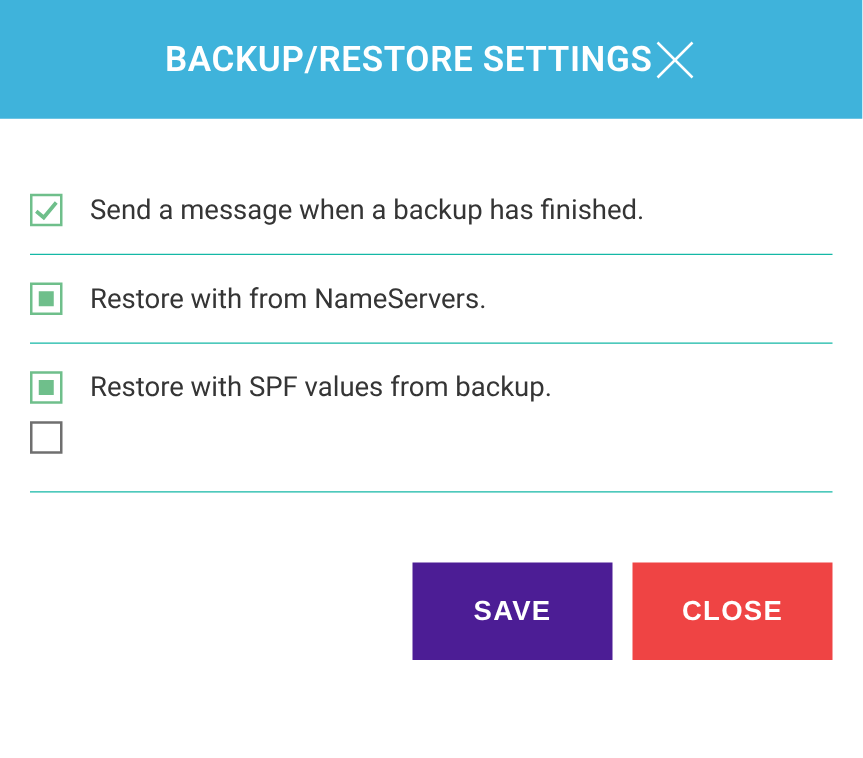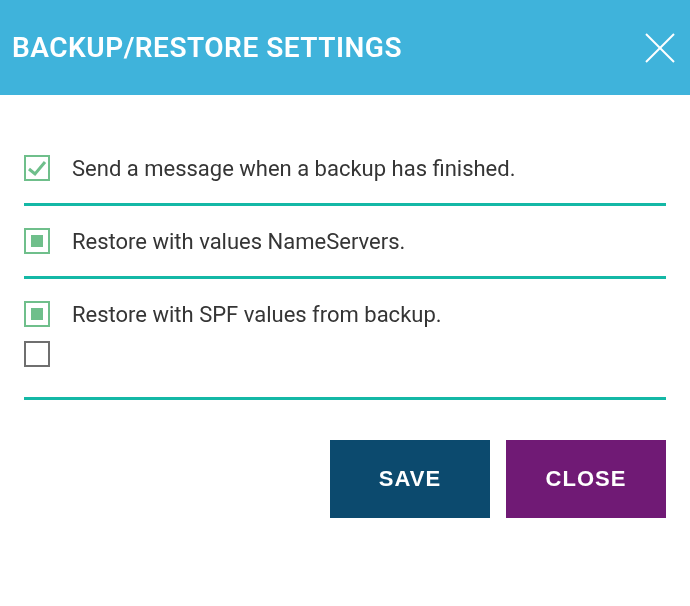--- a/index.html
+++ b/index.html
@@ -9,24 +9,24 @@
     }
     body {
       font-family: -apple-system, BlinkMacSystemFont, "Segoe UI", Roboto, "Helvetica Neue", Arial, sans-serif;
       background: #ffffff;
       width: 690px;
       height: 606px;
     }
     .dialog-header {
       background: #3fb3db;
       height: 95px;
-      padding: 0 12px;
+      padding: 0 26px;
       display: flex;
       align-items: center;
-      justify-content: space-between;
+      justify-content: center;
     }
     .dialog-title {
       color: #ffffff;
       font-size: 28px;
       font-weight: 600;
       letter-spacing: 0.5px;
     }
     .close-icon {
       cursor: pointer;
       display: flex;
@@ -34,27 +34,27 @@
       justify-content: center;
     }
     .close-icon svg {
       stroke: #ffffff;
       stroke-width: 2;
     }
     .dialog-body {
       padding: 60px 24px 0 24px;
     }
     .option-group {
-      border-bottom: 3px solid #14b8a6;
+      border-bottom: 1px solid #14b8a6;
       padding-bottom: 22px;
       margin-bottom: 22px;
     }
     .option-group:last-of-type {
       padding-bottom: 30px;
-      margin-bottom: 0;
+      margin-bottom: 16px;
     }
     .option-row {
       display: flex;
       align-items: center;
       gap: 22px;
       margin-bottom: 14px;
     }
     .option-row:last-child {
       margin-bottom: 0;
     }
@@ -102,26 +102,26 @@
       border: none;
       font-size: 22px;
       font-weight: 700;
       letter-spacing: 1px;
       cursor: pointer;
       display: flex;
       align-items: center;
       justify-content: center;
     }
     .btn-save {
-      background: #0c4a6e;
+      background: #4c1d95;
       color: #ffffff;
       width: 160px;
     }
     .btn-close {
-      background: #701a75;
+      background: #ef4444;
       color: #ffffff;
       width: 160px;
     }
   </style>
 </head>
 <body>
 
 <div class="dialog-header">
   <div class="dialog-title">BACKUP/RESTORE SETTINGS</div>
   <div class="close-icon">
@@ -141,21 +141,21 @@
           <polyline points="2,11 8,16 18,4"></polyline>
         </svg>
       </div>
       <div class="option-label">Send a message when a backup has finished.</div>
     </div>
   </div>
 
   <div class="option-group">
     <div class="option-row">
       <div class="checkbox checked-square"></div>
-      <div class="option-label">Restore with values NameServers.</div>
+      <div class="option-label">Restore with from NameServers.</div>
     </div>
   </div>
 
   <div class="option-group">
     <div class="option-row">
       <div class="checkbox checked-square"></div>
       <div class="option-label">Restore with SPF values from backup.</div>
     </div>
     <div class="option-row">
       <div class="checkbox"></div>

